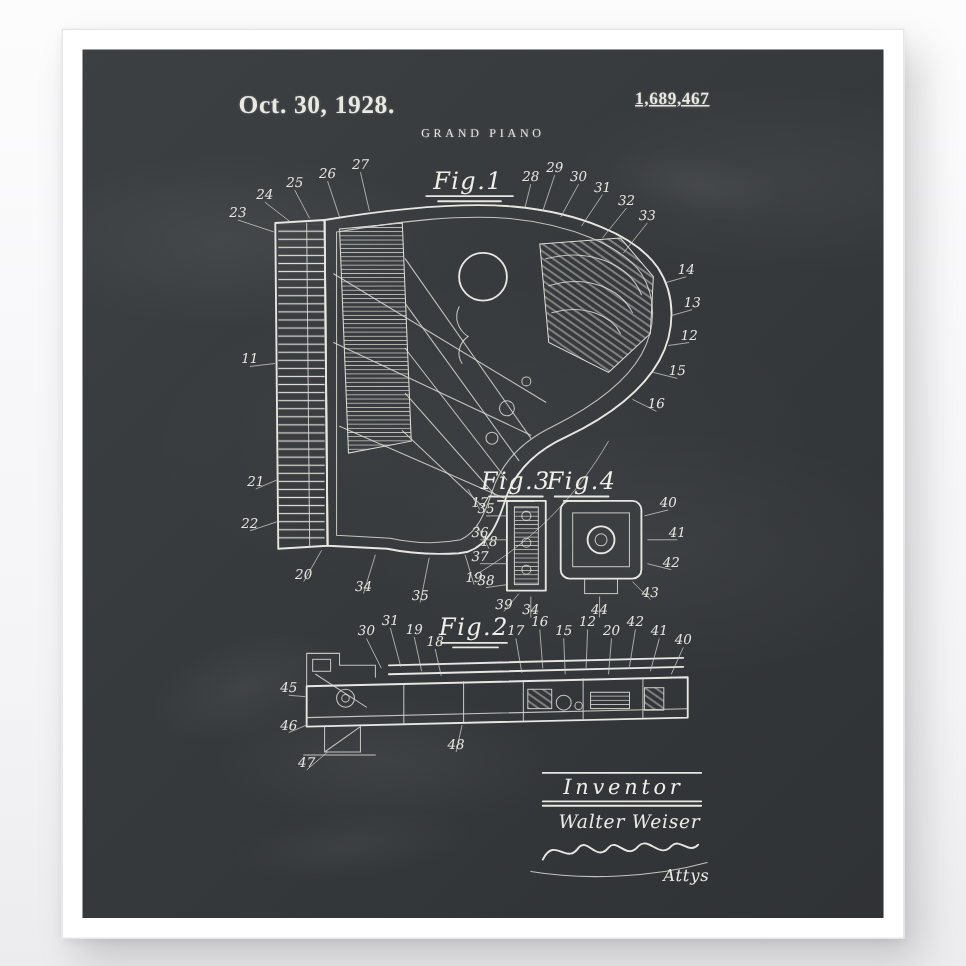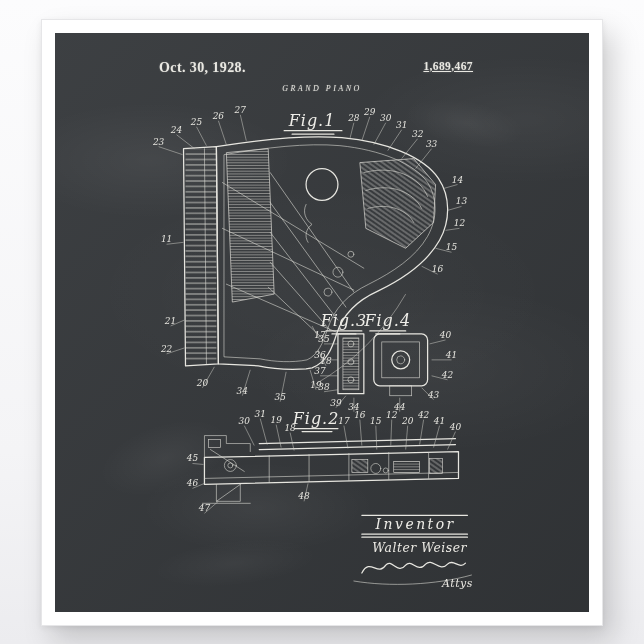--- a/index.html
+++ b/index.html
@@ -30,24 +30,24 @@
     overflow:hidden;
   }
   .smudge{position:absolute;pointer-events:none;}
   .s1{left:20px;top:380px;width:180px;height:90px;border-radius:50%;
       background:radial-gradient(closest-side, rgba(255,255,255,0.05), transparent 75%);transform:rotate(-18deg);}
   .s2{left:330px;top:60px;width:160px;height:60px;border-radius:50%;
       background:radial-gradient(closest-side, rgba(255,255,255,0.05), transparent 75%);transform:rotate(10deg);}
   .s3{left:70px;top:500px;width:220px;height:60px;border-radius:50%;
       background:radial-gradient(closest-side, rgba(255,255,255,0.045), transparent 75%);transform:rotate(-6deg);}
   .htext{position:absolute;color:#e9e8e2;text-shadow:0 0 2px rgba(245,245,240,0.25);white-space:nowrap;}
-  .h-date{left:104px;top:27px;font-size:14px;font-weight:bold;letter-spacing:0.4px;}
+  .h-date{left:104px;top:27px;font-size:17px;font-weight:bold;letter-spacing:0.4px;}
   .h-name{left:0;right:0;top:29px;text-align:center;font-size:10px;letter-spacing:1.2px;}
   .h-number{right:116px;top:27px;font-size:11.5px;font-weight:bold;letter-spacing:0.4px;text-decoration:underline;}
-  .h-title{left:0;right:0;top:51px;text-align:center;font-size:8px;letter-spacing:2.5px;font-style:italic;}
+  .h-title{left:0;right:0;top:51px;text-align:center;font-size:8px;letter-spacing:2.5px;}
   .h-filed{left:0;right:0;top:67px;text-align:center;font-size:8px;letter-spacing:0.6px;}
   svg.drawing{position:absolute;left:0;top:0;width:100%;height:100%;}
   .chalk{stroke:#e7e6e0;fill:none;stroke-width:1.25;stroke-linecap:round;stroke-linejoin:round;}
   .chalk-thin{stroke:#dcdbd5;fill:none;stroke-width:0.7;stroke-linecap:round;opacity:0.85;}
   .leader{stroke:#cfcec8;stroke-width:0.6;opacity:0.85;}
   .ref-num{font-family:"DejaVu Serif",serif;font-style:italic;font-size:9px;fill:#e6e5df;text-anchor:middle;}
   .fig-label{font-family:"DejaVu Serif",serif;font-style:italic;font-size:16px;fill:#efeee9;text-anchor:middle;letter-spacing:1px;}
   .sig-name{font-family:"DejaVu Serif",serif;font-style:italic;font-size:12.5px;fill:#eceae4;text-anchor:middle;letter-spacing:0.5px;}
   .inventor-label{font-size:14px;letter-spacing:2.5px;}
   .attys{font-size:11px;}

